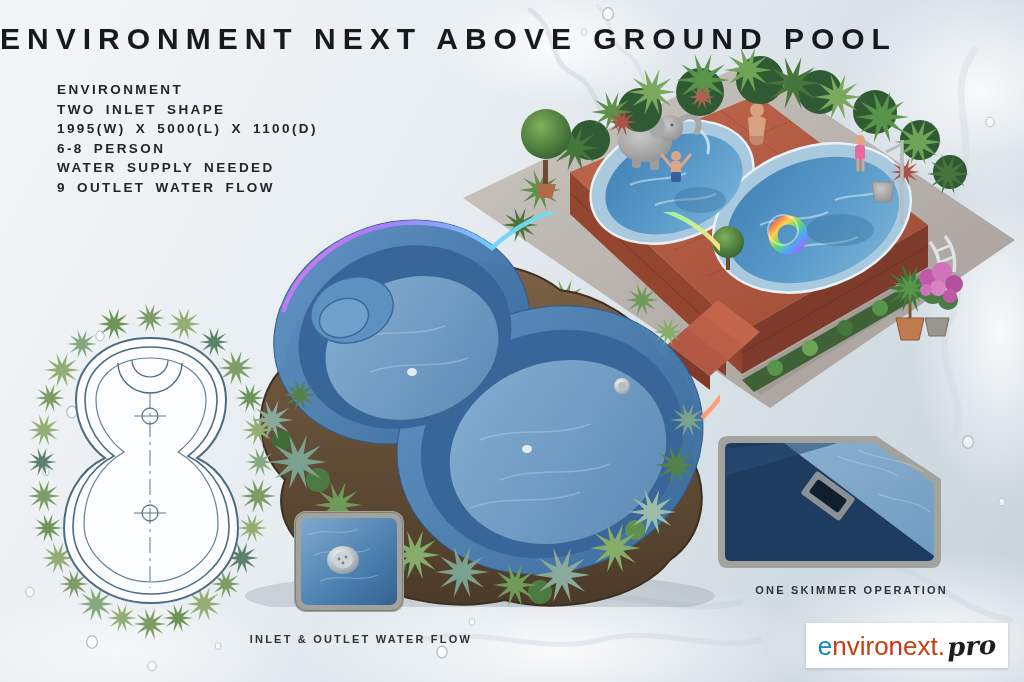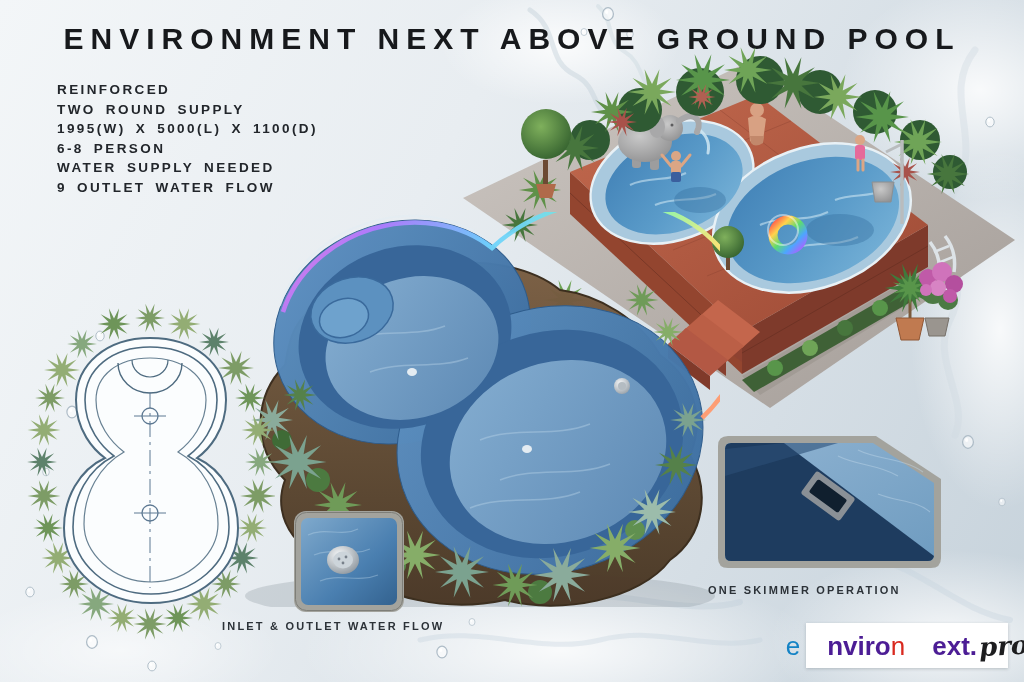--- a/index.html
+++ b/index.html
@@ -2,38 +2,38 @@
 <html><head>
 <meta charset="utf-8">
 <style>
   html,body{margin:0;padding:0;background:#9aa6af;}
   .canvas{position:relative;width:1024px;height:682px;overflow:hidden;
     font-family:"Liberation Sans",sans-serif;
     background:linear-gradient(118deg,#f3f6f8 0%,#e8edf1 38%,#d5dee5 72%,#c6d2db 100%);}
   svg{display:block;}
   .abs{position:absolute;}
 
-  .page-title{left:0;right:0;top:22px;text-align:center;
+  .page-title{left:0;right:0;top:22px;
     font-size:30px;font-weight:700;letter-spacing:7px;color:#17191c;white-space:nowrap;}
 
   .info-panel{left:57px;top:80px;}
   .info-line{font-size:13.5px;font-weight:700;letter-spacing:2.4px;word-spacing:4px;
     color:#22262b;line-height:19.5px;white-space:nowrap;}
 
   .caption{font-size:11px;font-weight:700;letter-spacing:2.2px;color:#2c3238;
-    text-align:left;white-space:nowrap;}
-  .caption.inlet{left:222px;top:620px;width:250px;}
+    text-align:right;white-space:nowrap;}
+  .caption.inlet{left:222px;top:633px;width:250px;}
   .caption.skimmer{left:708px;top:584px;width:240px;}
 
   .logo-box{left:806px;top:623px;width:202px;height:45px;background:#ffffff;
     display:flex;align-items:center;justify-content:center;
     box-shadow:0 1px 3px rgba(60,70,80,.25);}
   .logo-box span{font-size:26px;line-height:1;}
   .logo-e{color:#1583c5;font-weight:500;}
-  .logo-nviro,.logo-ext{color:#4c1d95;font-weight:700;margin-left:27px;}
+  .logo-nviro,.logo-ext{color:#c2410c;font-weight:400;}
   .logo-n{color:#d9291f;font-weight:500;}
   .logo-pro{font-family:"DejaVu Serif",serif;font-style:italic;font-weight:700;
     color:#1d1d1f;font-size:27px;margin-left:2px;transform:rotate(-3deg);}
 </style>
 </head>
 <body>
 
 <div class="canvas">
 
   <svg class="abs" style="left:0;top:0" width="1024" height="682" viewBox="0 0 1024 682">
@@ -73,22 +73,22 @@
     <use href="#drop" transform="translate(472 622) scale(.5)"></use>
     <use href="#drop" transform="translate(906 482) scale(.7)"></use>
     <use href="#drop" transform="translate(968 442) scale(.9)"></use>
     <use href="#drop" transform="translate(1002 502) scale(.55)"></use>
     <use href="#drop" transform="translate(990 122) scale(.7)"></use>
   </svg>
 
   <div class="abs page-title">ENVIRONMENT NEXT ABOVE GROUND POOL</div>
 
   <div class="abs info-panel">
-    <div class="info-line">REINFORCED</div>
-    <div class="info-line">TWO ROUND SUPPLY</div>
+    <div class="info-line">ENVIRONMENT</div>
+    <div class="info-line">TWO INLET SHAPE</div>
     <div class="info-line">1995(W) X 5000(L) X 1100(D)</div>
     <div class="info-line">6-8 PERSON</div>
     <div class="info-line">WATER SUPPLY NEEDED</div>
     <div class="info-line">9 OUTLET WATER FLOW</div>
   </div>
 
   <svg class="abs" style="left:440px;top:40px" width="584" height="380" viewBox="440 40 584 380">
     <defs>
       <polygon id="star" points="30,0 9.5,3.1 24.3,17.6 5.9,8.1 9.3,28.5 0,10 -9.3,28.5 -5.9,8.1 -24.3,17.6 -9.5,3.1 -30,0 -9.5,-3.1 -24.3,-17.6 -5.9,-8.1 -9.3,-28.5 0,-10 9.3,-28.5 5.9,-8.1 24.3,-17.6 9.5,-3.1"></polygon>
       <linearGradient id="padGrad" x1="0" y1="0" x2="1" y2="1">

